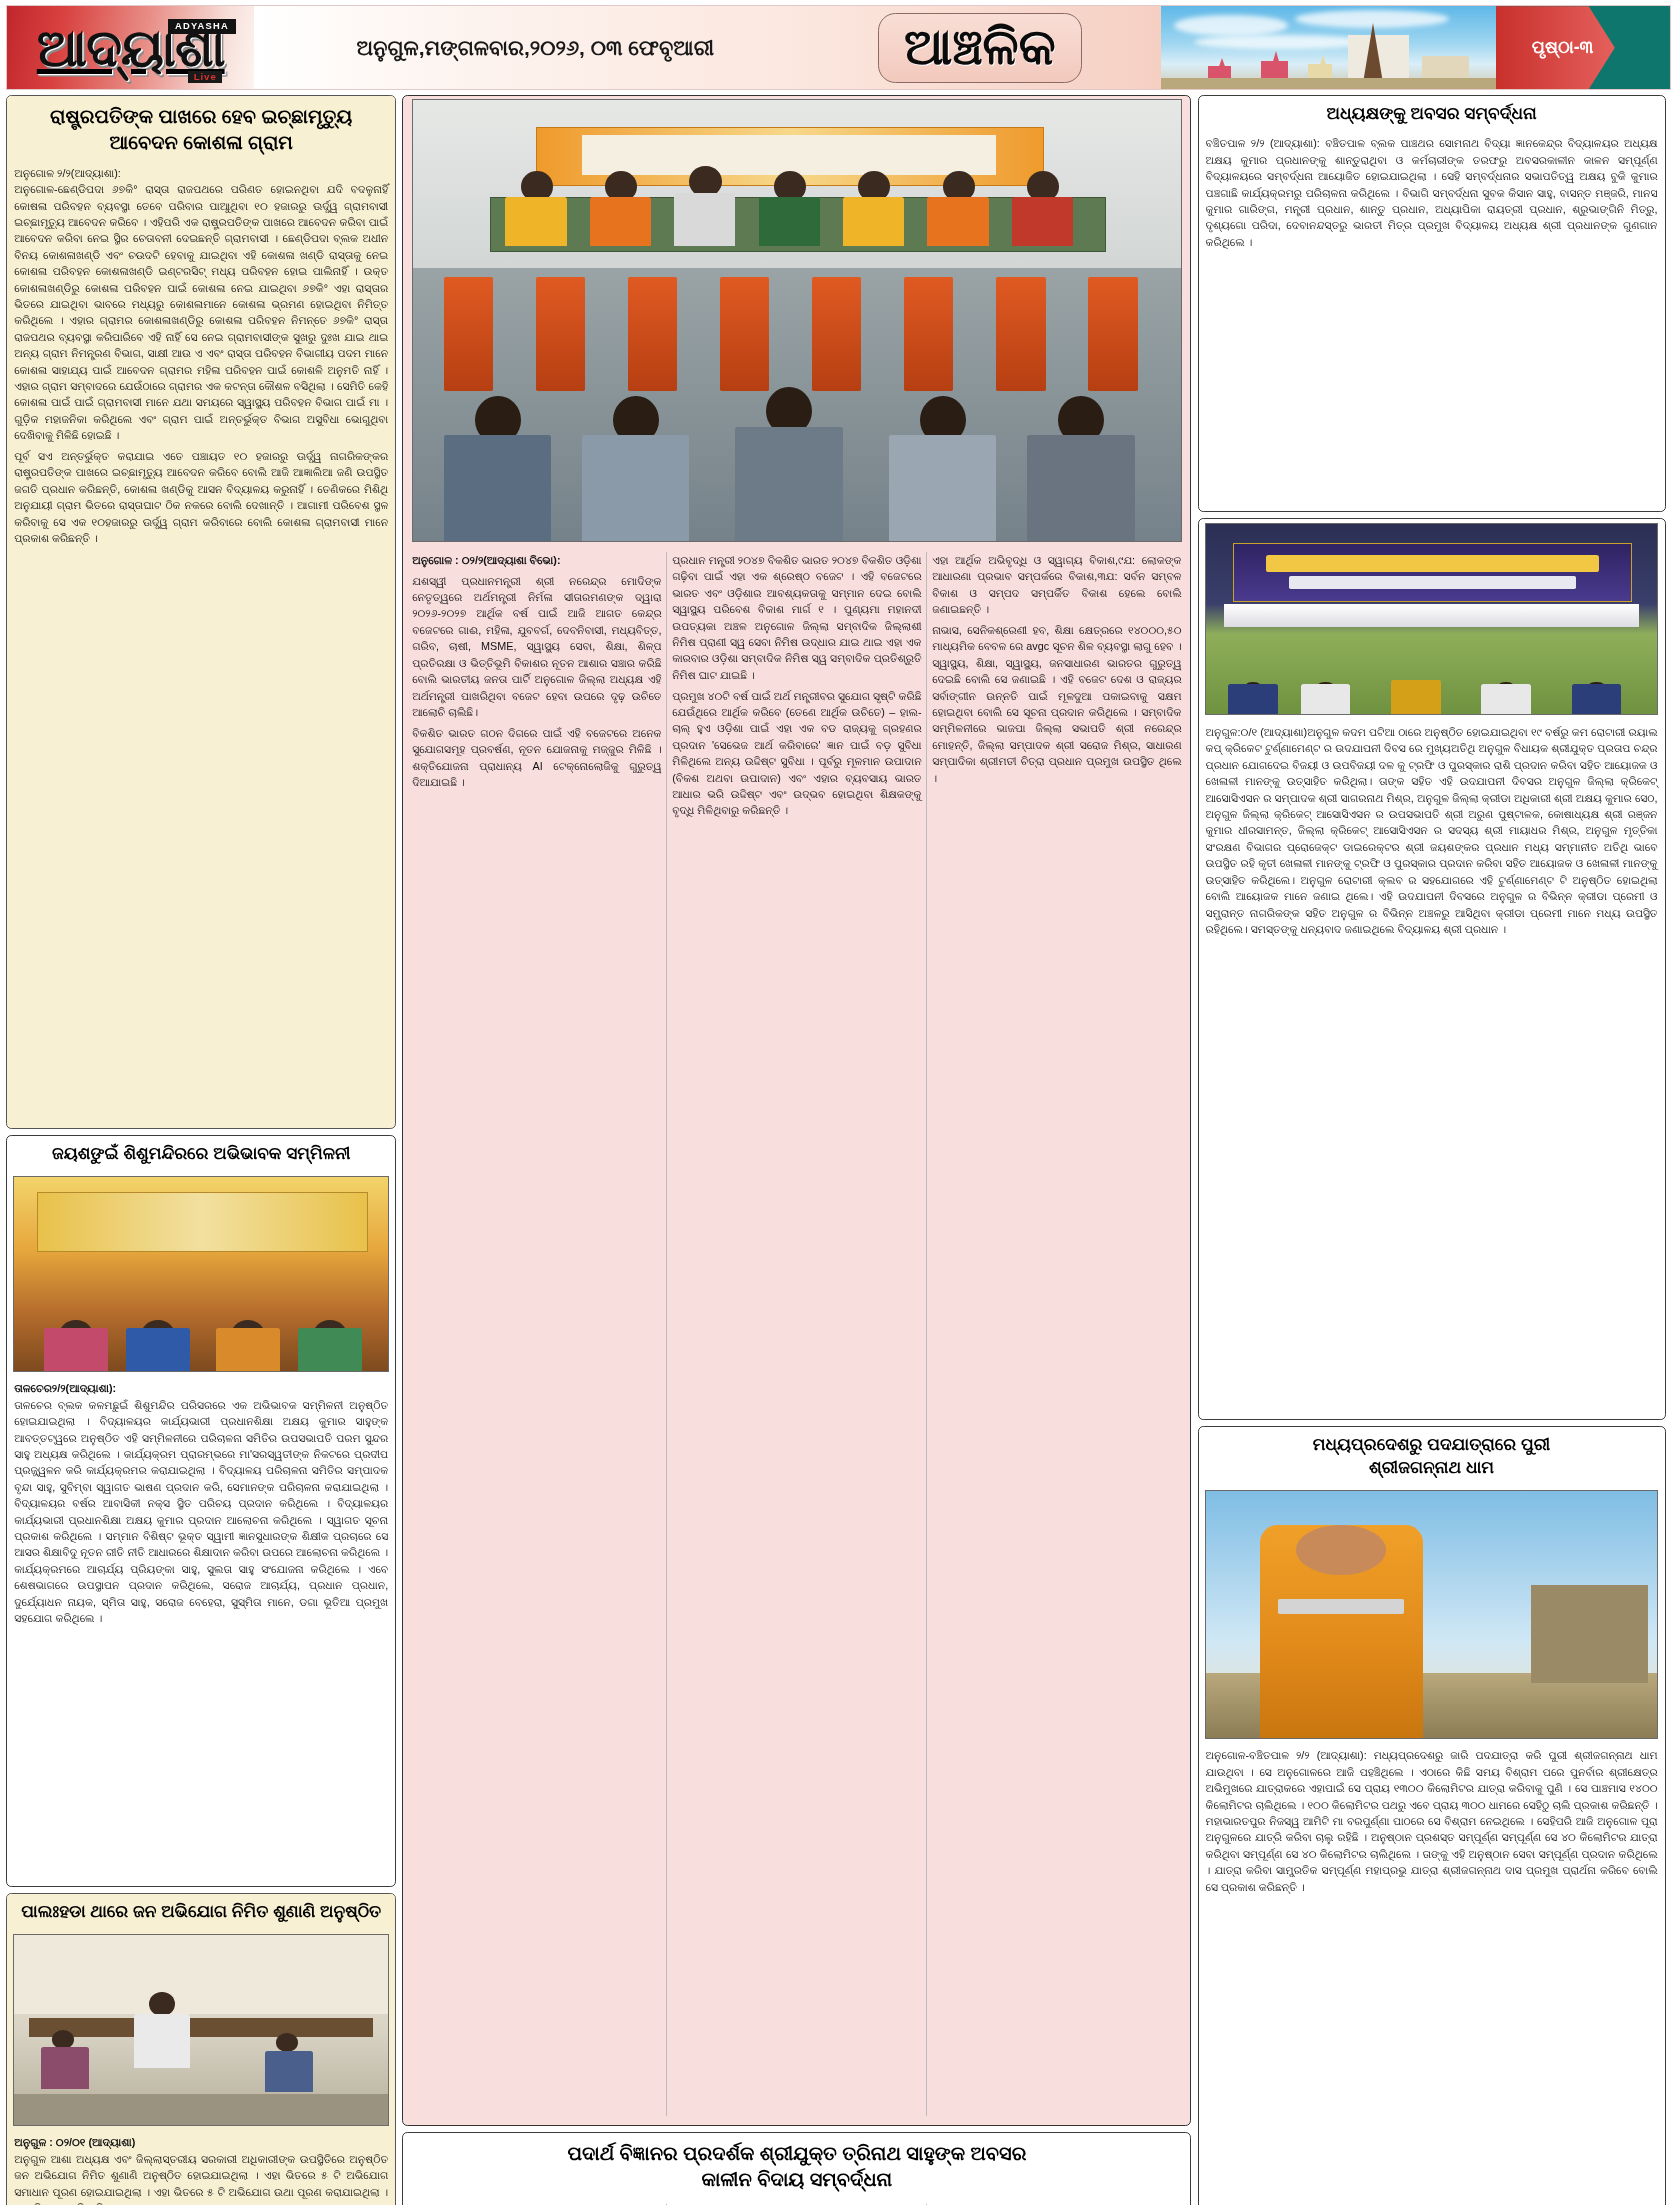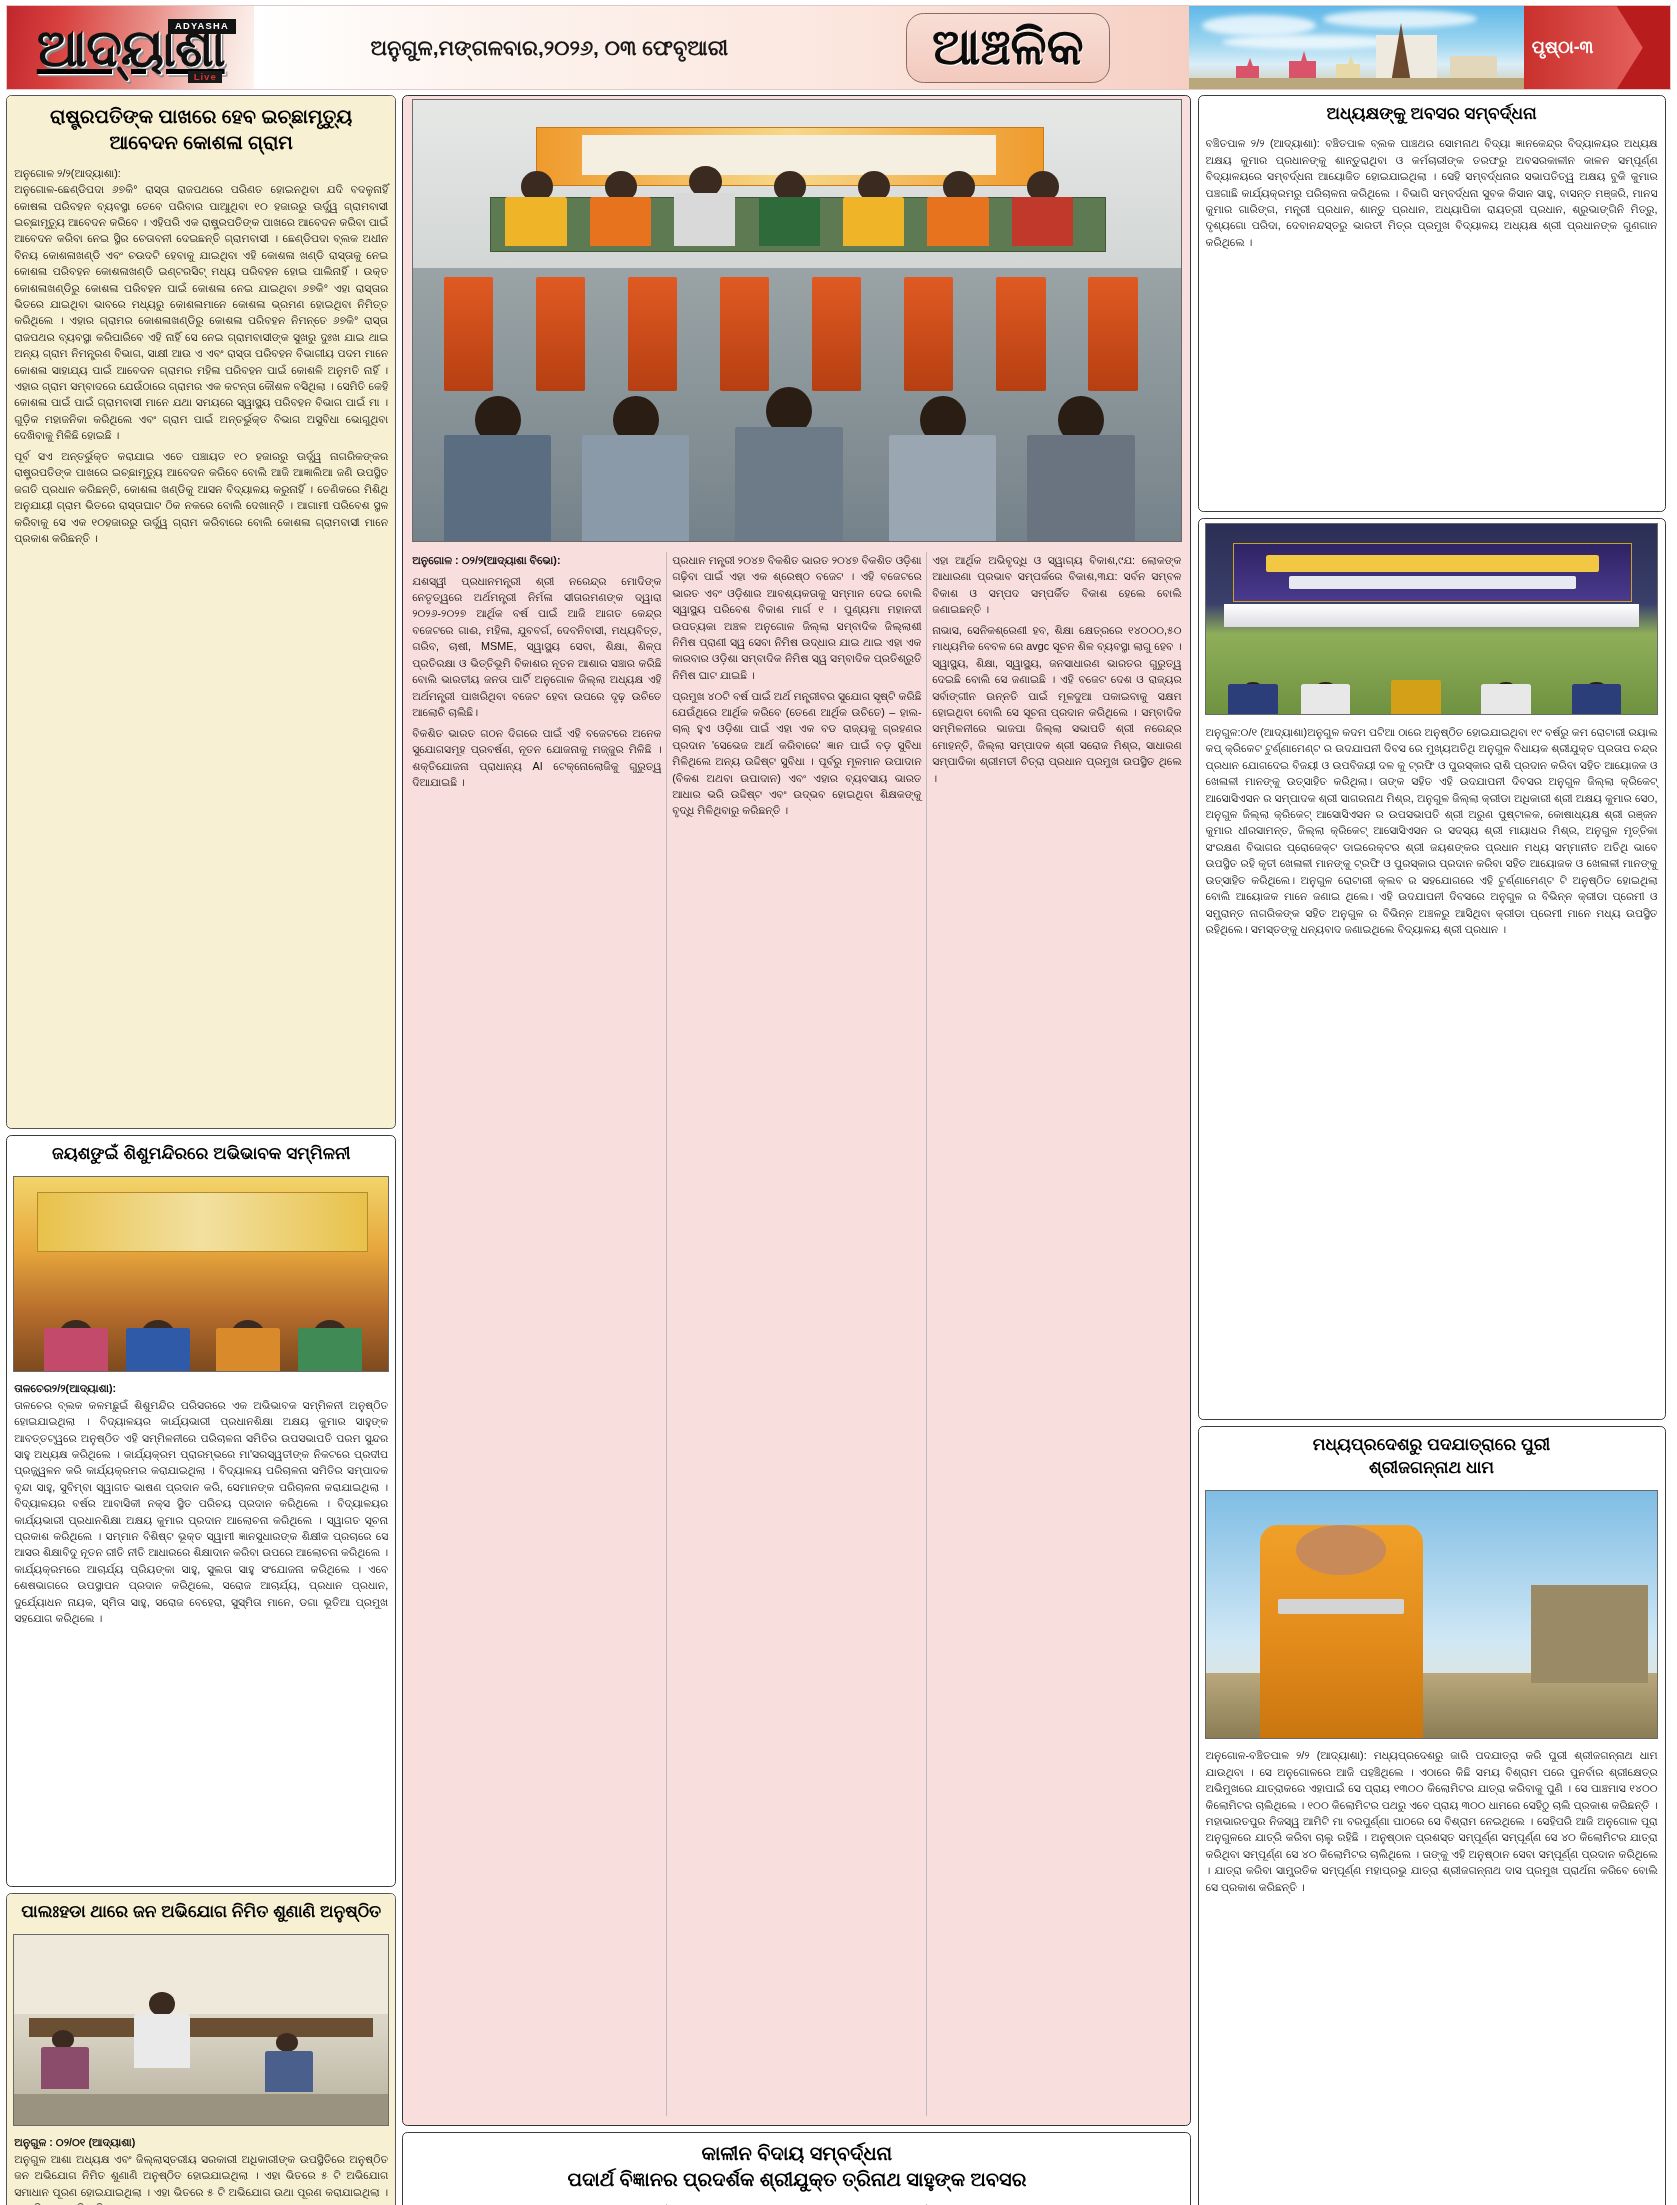--- a/index.html
+++ b/index.html
@@ -73,21 +73,22 @@
   }
   .mh-photo .temple{
     position:absolute;bottom:0;background:#d8d2c4;
   }
   .mh-photo .spire{
     position:absolute;bottom:0;width:0;height:0;
     border-left:11.5px solid transparent;border-right:11.5px solid transparent;
   }
   .mh-pageno{
     flex:0 0 146px;position:relative;display:flex;align-items:center;
-    background:#b91c1c;
+    background:#0f766e;
+    padding-left:28px;
   }
   .mh-pageno .arrow{
     position:absolute;left:0;top:0;height:100%;width:119px;
     background:linear-gradient(90deg,#c9302c,#e4605c);
     clip-path:polygon(0 0,78% 0,100% 50%,78% 100%,0 100%);
   }
   .mh-pageno span{
     position:relative;z-index:2;color:#fff;font-size:17.6px;font-weight:bold;
     padding-left:8px;
   }
@@ -312,22 +313,22 @@
           <p>ବିକଶିତ ଭାରତ ଗଠନ ଦିଗରେ ପାଇଁ ଏହି ବଜେଟରେ ଅନେକ ସୁଯୋଗସମୂହ ପ୍ରବର୍ଷଣ, ନୂତନ ଯୋଜନାକୁ ମଜ୍ଜୁର ମିଳିଛି । ଶକ୍ତିଯୋଜନା ପ୍ରାଧାନ୍ୟ AI ଟେକ୍ନୋଲୋଜିକୁ ଗୁରୁତ୍ୱ ଦିଆଯାଇଛି ।</p>
           <p>ପ୍ରଧାନ ମନ୍ତ୍ରୀ ୨୦୪୭ ବିକଶିତ ଭାରତ ୨୦୪୭ ବିକଶିତ ଓଡ଼ିଶା ଗଢ଼ିବା ପାଇଁ ଏହା ଏକ ଶ୍ରେଷ୍ଠ ବଜେଟ । ଏହି ବଜେଟରେ ଭାରତ ଏବଂ ଓଡ଼ିଶାର ଆବଶ୍ୟକତାକୁ ସମ୍ମାନ ଦେଇ ବୋଲି ସ୍ୱାସ୍ଥ୍ୟ ପରିବେଶ ବିକାଶ ମାର୍ଗ ୧ । ପୁଣ୍ୟମା ମହାନଦୀ ଉପତ୍ୟକା ଅଞ୍ଚଳ ଅନୁଗୋଳ ଜିଲ୍ଲା ସମ୍ବାଦିକ ଜିଲ୍ଲାଶୀ ନିମିଷ ପ୍ରାଣୀ ସ୍ୱ ସେବା ନିମିଷ ଉଦ୍ଧାର ଯାଇ ଥାଇ ଏହା ଏକ କାରବାର ଓଡ଼ିଶା ସମ୍ବାଦିକ ନିମିଷ ସ୍ୱ ସମ୍ବାଦିକ ପ୍ରତିଶ୍ରୁତି ନିମିଷ ଘାଟ ଯାଇଛି ।</p>
           <p>ପ୍ରମୁଖ ୪୦ଟି ବର୍ଷ ପାଇଁ ଅର୍ଥ ମନ୍ତ୍ରୀବର ସୁଯୋଗ ସୃଷ୍ଟି କରିଛି ଯେଉଁଥିରେ ଆର୍ଥିକ କରିବେ (ତେଣେ ଆର୍ଥିକ ଉଚିତେ) – ହାଲ-ଚାଲ୍ ହୁଏ ଓଡ଼ିଶା ପାଇଁ ଏହା ଏକ ବଡ ରାଜ୍ୟକୁ ଗ୍ରହଣର ପ୍ରଦାନ 'ସେଭେଜ ଆର୍ଥ କରିବାରେ' ଜ୍ଞାନ ପାଇଁ ବଡ଼ ସୁବିଧା ମିଳିଥିଲେ ଅନ୍ୟ ଉଦ୍ଦିଷ୍ଟ ସୁବିଧା । ପୂର୍ବରୁ ମୂଳମାନ ଉପାଦାନ (ବିକଶ ଅଥବା ଉପାଦାନ) ଏବଂ ଏହାର ବ୍ୟବସାୟ ଭାରତ ଆଧାର ଭରି ଉଦ୍ଦିଷ୍ଟ ଏବଂ ଉଦ୍ଭବ ହୋଇଥିବା ଶିକ୍ଷକଙ୍କୁ ବୃଦ୍ଧି ମିଳିଥିବାରୁ କରିଛନ୍ତି ।</p>
           <p>ଏହା ଆର୍ଥିକ ଅଭିବୃଦ୍ଧି ଓ ସ୍ୱାଗ୍ୟ ବିକାଶ,୯ଯ: ଲୋକଙ୍କ ଆଧାରଣା ପ୍ରଭାବ ସମ୍ପର୍କରେ ବିକାଶ,୩ଯ: ସର୍ବନ ସମ୍ବଳ ବିକାଶ ଓ ସମ୍ପଦ ସମ୍ପର୍କିତ ବିକାଶ ହେଲେ ବୋଲି ଜଣାଇଛନ୍ତି ।</p>
           <p>ନାଭାସ, ସେନିକଶ୍ରେଣୀ ହବ, ଶିକ୍ଷା କ୍ଷେତ୍ରରେ ୧୪୦୦୦,୫୦ ମାଧ୍ୟମିକ ବେବଳ ରେ avgc ସୂଚନ ଶିଳ ବ୍ୟବସ୍ଥା ଲାଗୁ ହେବ । ସ୍ୱାସ୍ଥ୍ୟ, ଶିକ୍ଷା, ସ୍ୱାସ୍ଥ୍ୟ, ଜନସାଧାରଣ ଭାରତର ଗୁରୁତ୍ୱ ଦେଇଛି ବୋଲି ସେ ଜଣାଇଛି । ଏହି ବଜେଟ ଦେଶ ଓ ରାଜ୍ୟର ସର୍ବାଙ୍ଗୀନ ଉନ୍ନତି ପାଇଁ ମୂଳଦୁଆ ପକାଇବାକୁ ସକ୍ଷମ ହୋଇଥିବା ବୋଲି ସେ ସୂଚନା ପ୍ରଦାନ କରିଥିଲେ । ସମ୍ବାଦିକ ସମ୍ମିଳନୀରେ ଭାଜପା ଜିଲ୍ଲା ସଭାପତି ଶ୍ରୀ ନରେନ୍ଦ୍ର ମୋହନ୍ତି, ଜିଲ୍ଲା ସମ୍ପାଦକ ଶ୍ରୀ ସରୋଜ ମିଶ୍ର, ସାଧାରଣ ସମ୍ପାଦିକା ଶ୍ରୀମତୀ ଚିତ୍ରା ପ୍ରଧାନ ପ୍ରମୁଖ ଉପସ୍ଥିତ ଥିଲେ ।</p>
         </div>
       </div>
 
       <div class="art" style="flex:1;">
         <div class="hl hl-lg">
+          <div>ପଦାର୍ଥ ବିଜ୍ଞାନର ପ୍ରଦର୍ଶକ ଶ୍ରୀଯୁକ୍ତ ତ୍ରିନାଥ ସାହୁଙ୍କ ଅବସର</div>
           <div>କାଳୀନ ବିଦାୟ ସମ୍ବର୍ଦ୍ଧନା</div>
-          <div>ପଦାର୍ଥ ବିଜ୍ଞାନର ପ୍ରଦର୍ଶକ ଶ୍ରୀଯୁକ୍ତ ତ୍ରିନାଥ ସାହୁଙ୍କ ଅବସର</div>
         </div>
         <div class="body cols3" style="flex:1;overflow:hidden;padding:6.2px 8.8px 8.8px;">
           <p style="font-weight:bold;">ତାଳଚେର୨/୨(ଆଦ୍ୟାଶା):</p>
           <p>ଜନାମୟ ମହାବିଦ୍ୟାଳୟର ପଦାର୍ଥ ବିଜ୍ଞାନର ପ୍ରଦର୍ଶକ ଶ୍ରୀଯୁକ୍ତ ତ୍ରିନାଥ ସାହୁଙ୍କ ଅବସର କାଳୀନ ବିଦାୟ ସମ୍ବର୍ଦ୍ଧନା ଜନାମୟ ମହାବିଦ୍ୟାଳୟ ପରିସରରେ ଏକ ସମ୍ବର୍ଦ୍ଧନା ସଭା ଆୟୋଜିତ ହୋଇଥିଲା । ସେହି ସଭାରେ ଶ୍ରୀ ବିଦାୟ ପ୍ରଦାନ ସଭାପତିତ୍ୱ କରିଥିଲେ, ମୁଖ୍ୟଶିକ୍ଷା ଭାବରେ ସ୍ୱୟଂ ତିନିଜ ଅଧ୍ୟକ୍ଷ ସେ ଜନସୂର୍ଯ୍ୟ ସେବା ସମ୍ପନ୍ନ କରାଯାଇଥିଲା । ମହାବିଦ୍ୟାଳୟର ଅଧ୍ୟକ୍ଷ ଓ ଜପକାଳ ପ୍ରକାଶ ଆଚାର୍ଯ୍ୟ ୧୯୯୦ ମସିହାରେ ଯୁକ୍ତ ଦୁଇ ବିଜ୍ଞାନସମ୍ମତ ମହାବିଦ୍ୟାଳୟ ଆରମ୍ଭ କରାଯିବା ସମୟରୁ ଶ୍ରୀ ସାହୁ ପଦାର୍ଥବିଜ୍ଞାନ ପ୍ରୟୋଗଶାଳାରେ ପ୍ରଦର୍ଶକ ଭାବରେ ସେବା ଅବଦାନ ୩୨ ବର୍ଷ କାର୍ଯ୍ୟ କରି ଏ ଅଞ୍ଚଳରେ ଶିକ୍ଷାର ସୃଷ୍ଟି କରିଥିଲେ ।</p>
           <p>ନାଳକେଶ୍ୱର ଓ ସେହିଠାରେ ଶିକ୍ଷା ପ୍ରତିଷ୍ଠାନର ପ୍ରାଧାନ୍ୟ ପ୍ରତିଷ୍ଠା କରିଥିଲେ । ଏହି ବିଦ୍ୟାର ଉପଯୁକ୍ତ ସାବତଜୋକର ସୋଗାଥା ଅଥ ହେତୁ ପରିଚାଳନା ସମିତି ନିର୍ମାଣ ବିଦ୍ୟାଳୟ ଅଧ୍ୟାପିକା ସେବାର ପରମ ଏବଂ ଶ୍ରୀ ସାହୁଙ୍କ ସେବାକାଳ କଥା ପ୍ରଦାନ ଯୋଗଦାନ ପର୍ଯ୍ୟନ୍ତ ଶ୍ରୀ ସାହୁଙ୍କ ସୁନ୍ଦର୍ଯ୍ୟ ବିଜ୍ଞାନ ପ୍ରଦାନ ପ୍ରକାଶ କରିଥିଲେ । ଏବଂ ଶ୍ରୀ ସାହୁ ସପ୍ତଜ୍ଞକାର ପୁନଃ ଶିକ୍ଷାଦାନ ସଭ ଭାଷାଗୁଡ଼ିକ ମାନବଦେ ଦେଖୁ ପୁରାଣ ନିମିଷ ବିଦାୟ କାଳରେ ନେଇ ପ୍ରିୟଯାତ୍ର ସେବାର ପ୍ରାଧାନ୍ୟ ପାଇଥିଲେ । ଶ୍ରୀ ସାହୁଙ୍କ ଉପଦେଶକର ମାନବୀୟ ସେବା କରିଥିଲେ ହିମା ବିଭାଗର ଅଧ୍ୟାପିକା ଶ୍ରୀ କାଞ୍ଚା ପ୍ରଧାନ, ସ୍ୱର ବିଭାଗର ଅଧ୍ୟାପିକା ଶ୍ରୀ ପ୍ରଦୀପ୍ତ ବିଭାଗ ଏବଂ ଅଧ୍ୟାପକ ଶ୍ରୀ ସତ୍ୟଭାମା ଅଟନ୍ତି ।</p>
         </div>
       </div>
     </div>
 
     <div class="col col-right">

